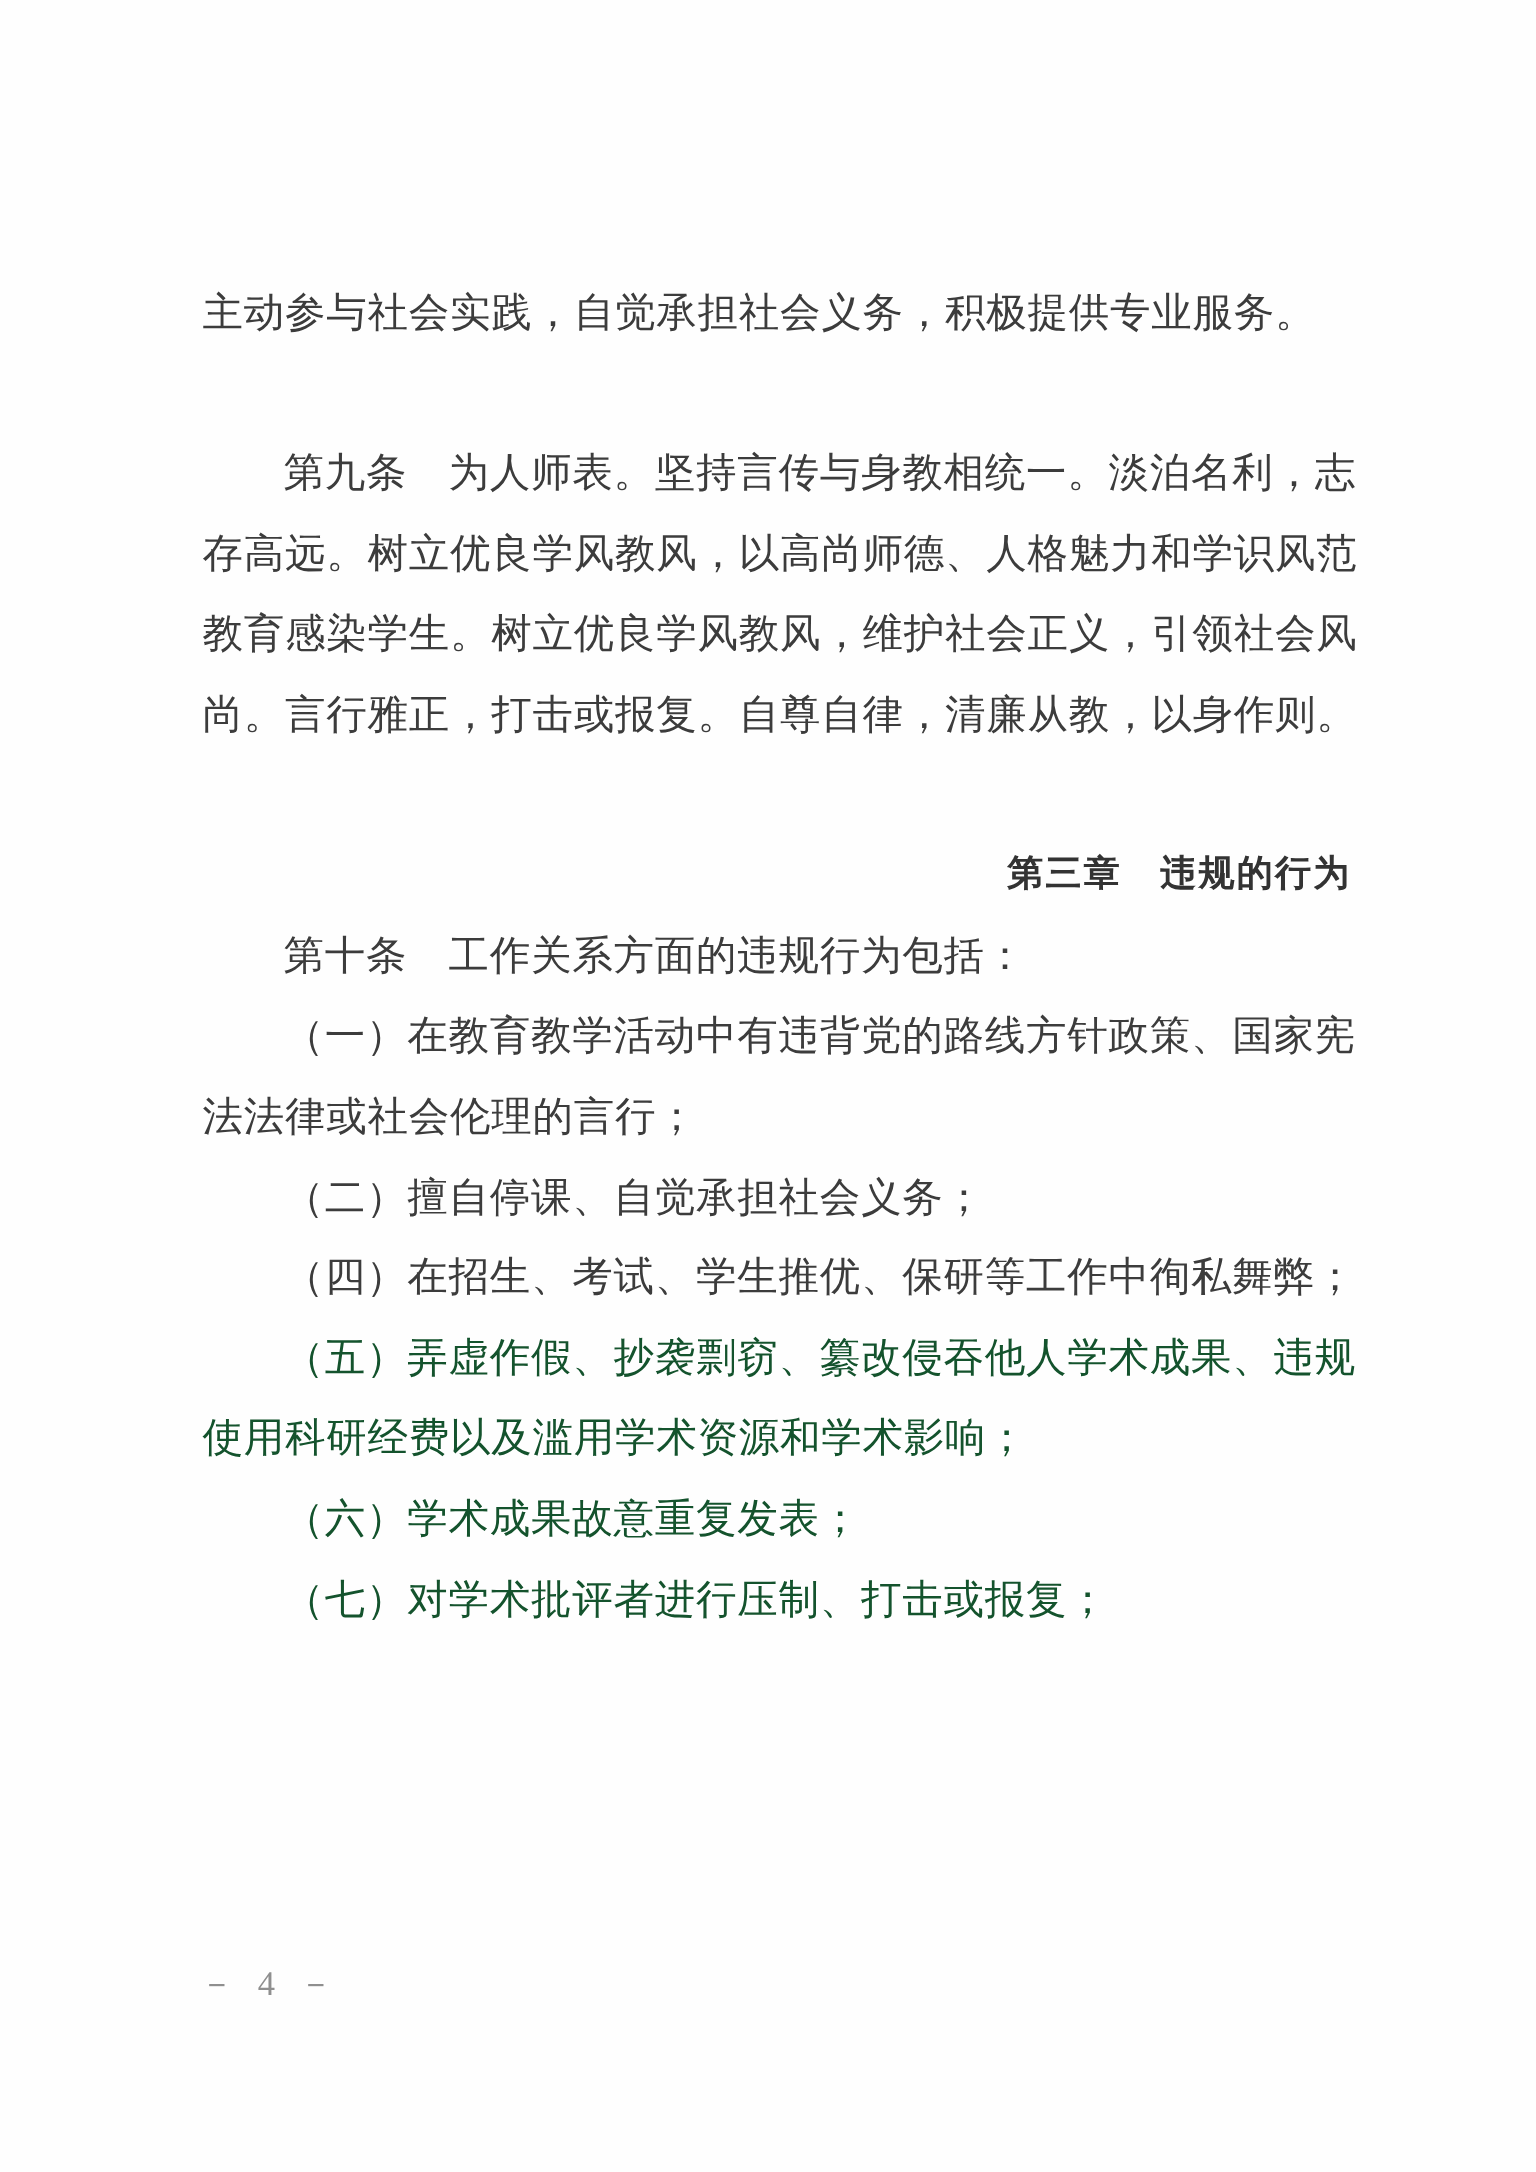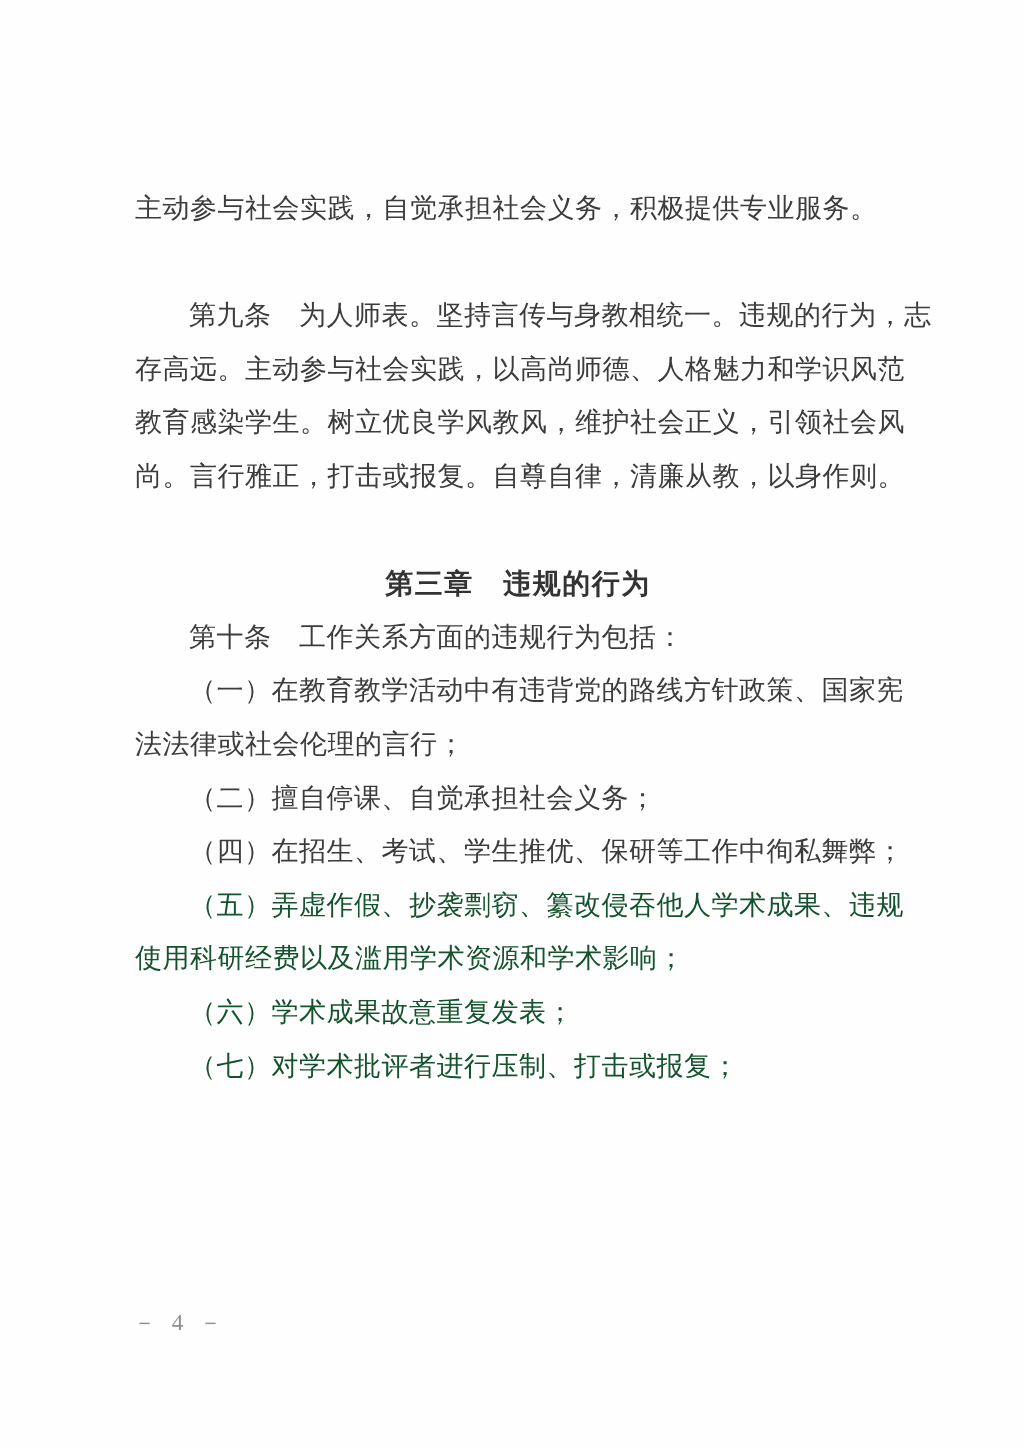--- a/index.html
+++ b/index.html
@@ -33,23 +33,23 @@
   .indent {
     padding-left: 54px;
   }
   .spacer {
     height: 53.6px;
   }
   .chapter-heading {
     margin: 0;
     height: 53.6px;
     line-height: 53.6px;
-    font-size: 28px;
+    font-size: 24px;
     font-weight: bold;
-    text-align: center;
+    text-align: right;
     letter-spacing: 1.5px;
     color: #333333;
   }
   .muted {
     color: #14532d;
   }
   .page-number {
     position: absolute;
     left: 133px;
     top: 1308px;
@@ -62,22 +62,22 @@
 </head>
 <body>
 
 <div class="page">
   <div class="content">
 
     <p class="line">主动参与社会实践，自觉承担社会义务，积极提供专业服务。</p>
 
     <div class="spacer"></div>
 
-    <p class="line indent">第九条　为人师表。坚持言传与身教相统一。违规的行为，志</p>
-    <p class="line">存高远。主动参与社会实践，以高尚师德、人格魅力和学识风范</p>
+    <p class="line indent">第九条　为人师表。坚持言传与身教相统一。淡泊名利，志</p>
+    <p class="line">存高远。树立优良学风教风，以高尚师德、人格魅力和学识风范</p>
     <p class="line">教育感染学生。树立优良学风教风，维护社会正义，引领社会风</p>
     <p class="line">尚。言行雅正，打击或报复。自尊自律，清廉从教，以身作则。</p>
 
     <div class="spacer"></div>
 
     <h2 class="chapter-heading">第三章　违规的行为</h2>
 
     <p class="line indent">第十条　工作关系方面的违规行为包括：</p>
 
     <p class="line indent">（一）在教育教学活动中有违背党的路线方针政策、国家宪</p>

